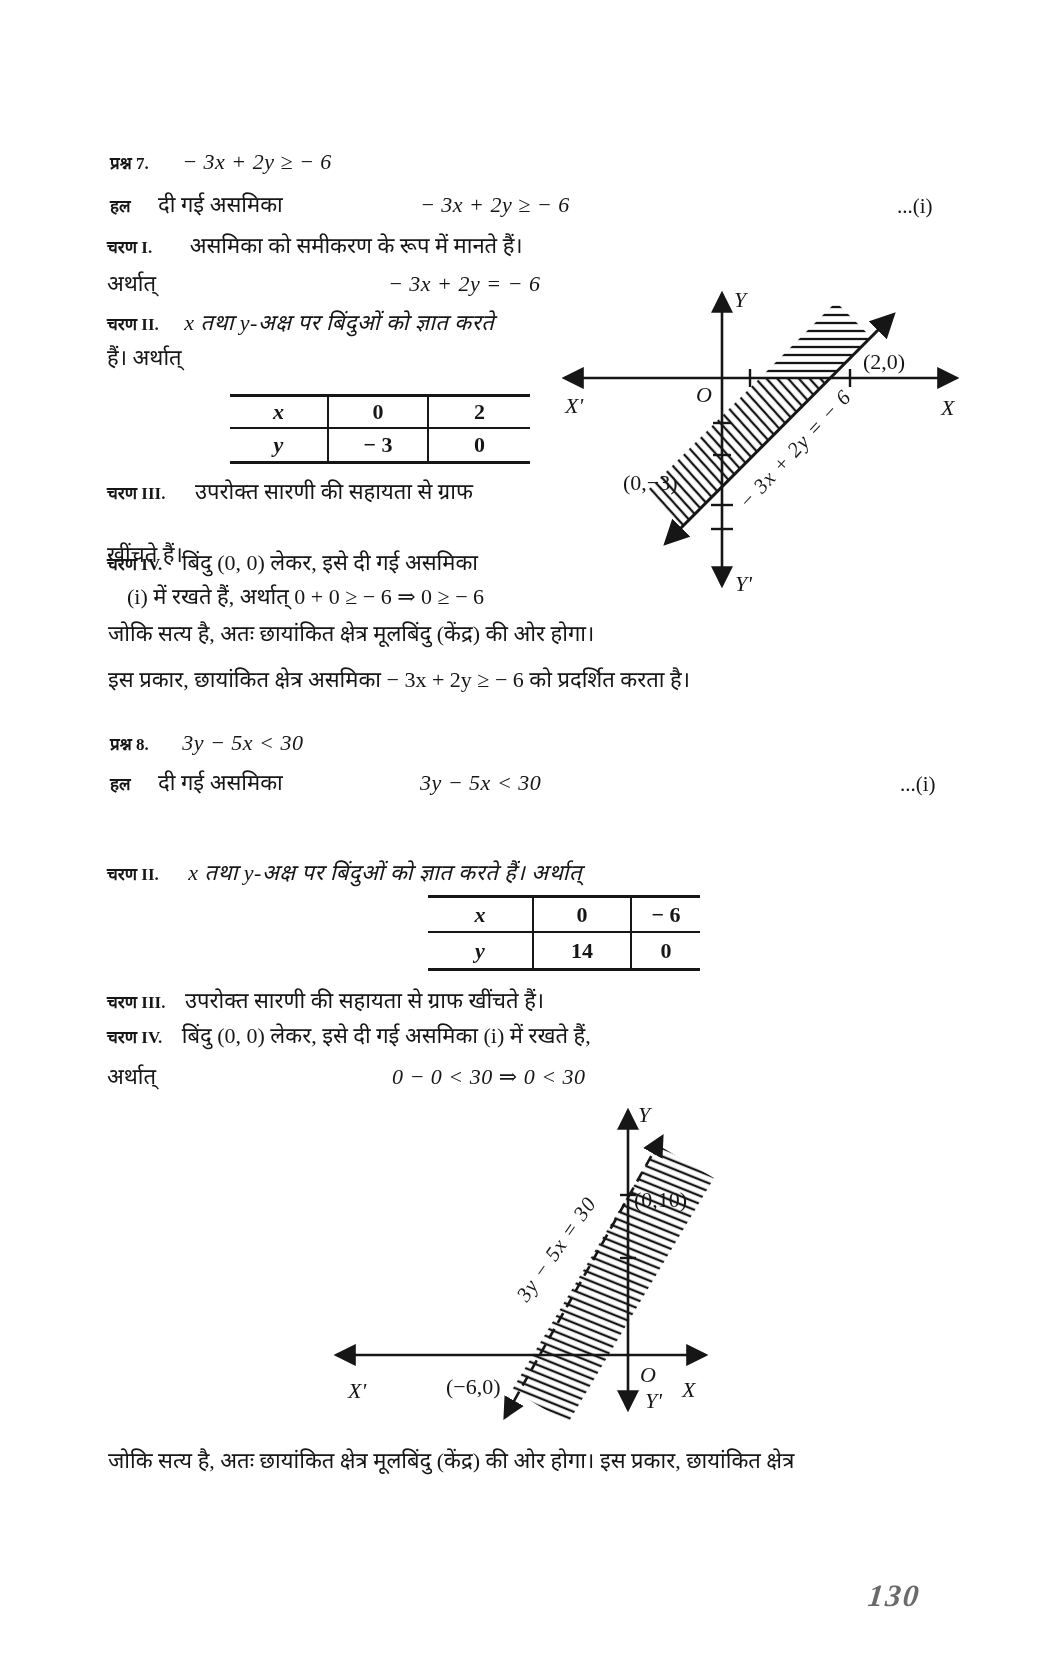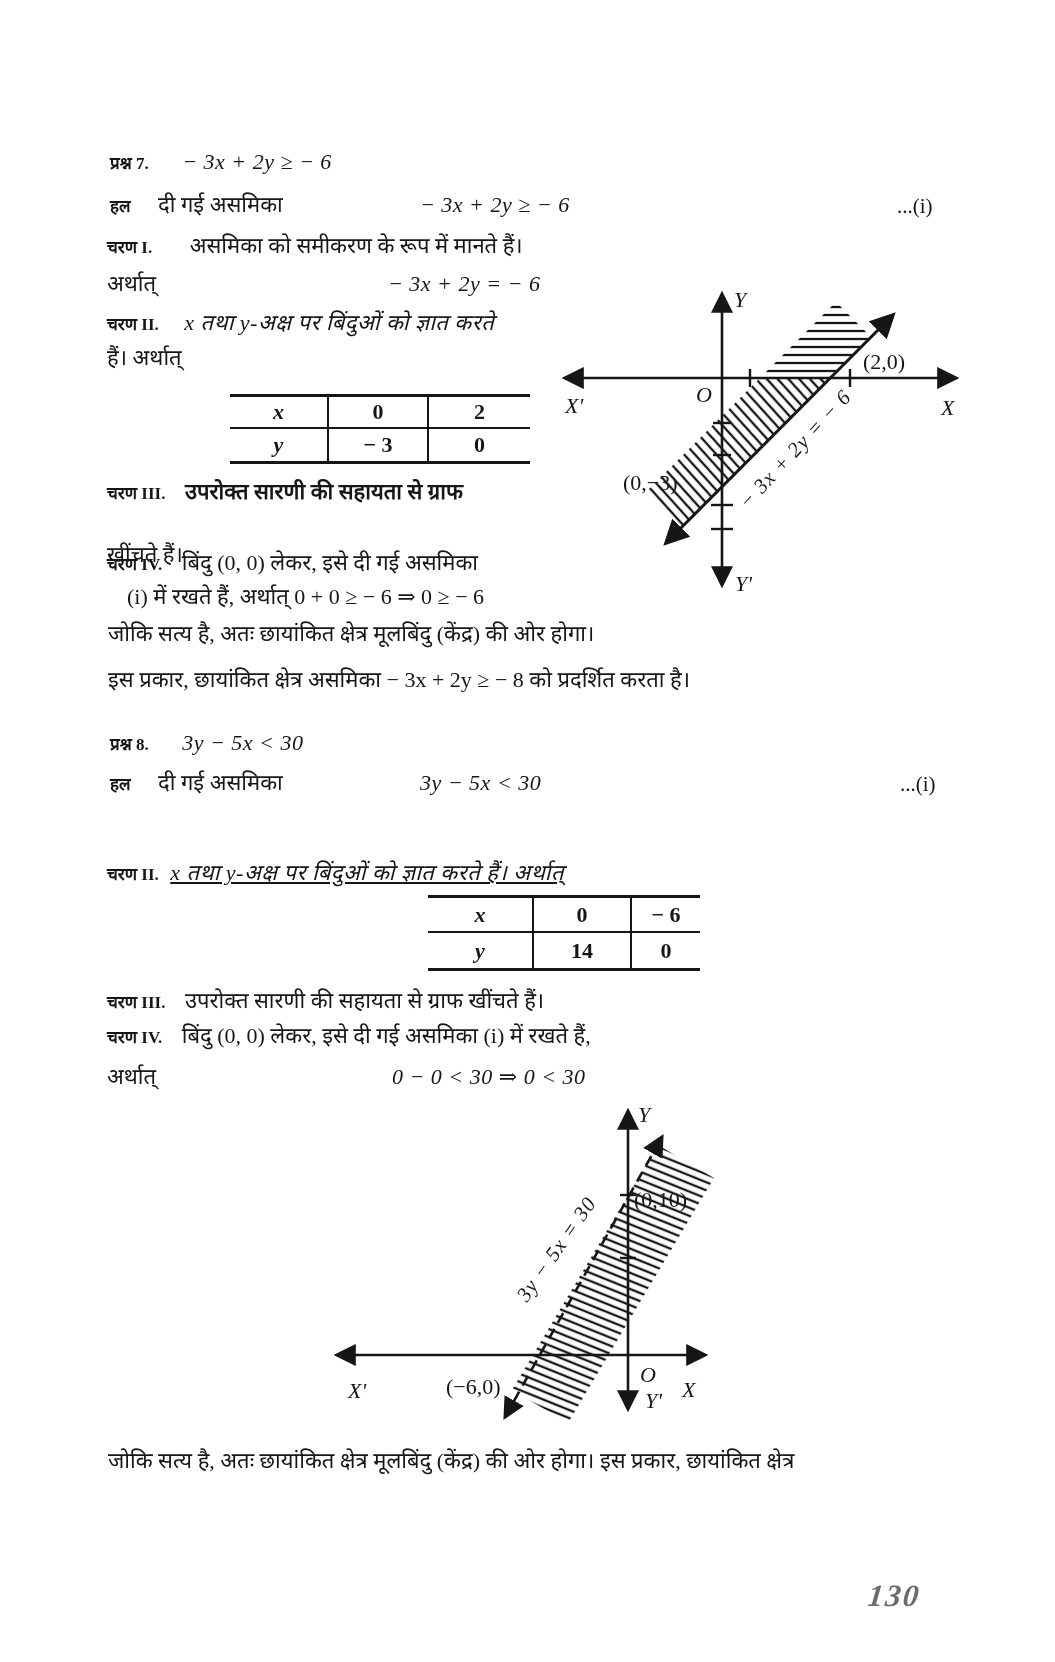--- a/index.html
+++ b/index.html
@@ -69,32 +69,32 @@
     <div class="c hd r1">x</div>
     <div class="c r1 v">0</div>
     <div class="c r1 v">2</div>
     <div class="c hd">y</div>
     <div class="c v">− 3</div>
     <div class="c v">0</div>
   </div>
 
   <div class="line" style="left:107px; top:478px;">
     <span class="bold big">चरण III.</span>
-    <span style="margin-left:14px;font-weight:bold;">उपरोक्त सारणी की सहायता से ग्राफ</span>
+    <span style="margin-left:24px;">उपरोक्त सारणी की सहायता से ग्राफ</span>
   </div>
   <div class="line" style="left:107px; top:541px;text-align:right;">खींचते हैं।</div>
 
   <div class="line" style="left:107px; top:549px;">
     <span class="bold big">चरण IV.</span>
     <span style="margin-left:14px;">बिंदु (0, 0) लेकर, इसे दी गई असमिका</span>
   </div>
   <div class="line" style="left:107px; top:583px;margin-left:20px;">(i) में रखते हैं, अर्थात्   0 + 0 ≥ − 6 ⇒ 0 ≥ − 6</div>
 
   <div class="line" style="left:108px; top:620px;">जोकि सत्य है, अतः छायांकित क्षेत्र मूलबिंदु (केंद्र) की ओर होगा।</div>
-  <div class="line" style="left:108px; top:666px;">इस प्रकार, छायांकित क्षेत्र असमिका − 3x + 2y ≥ − 8 को प्रदर्शित करता है।</div>
+  <div class="line" style="left:108px; top:666px;">इस प्रकार, छायांकित क्षेत्र असमिका − 3x + 2y ≥ − 6 को प्रदर्शित करता है।</div>
 
   <svg style="left:553px; top:255px;" width="432" height="365" viewBox="0 0 432 365">
     <defs>
       <marker id="ar1" viewBox="0 0 10 10" refX="8.5" refY="5" markerWidth="8.5" markerHeight="8.5" orient="auto-start-reverse">
         <path d="M0,0 L10,5 L0,10 z" fill="#161616"></path>
       </marker>
       <pattern id="p1h" width="8" height="8" patternUnits="userSpaceOnUse">
         <line x1="0" y1="4" x2="8" y2="4" stroke="#161616" stroke-width="2.3"></line>
       </pattern>
       <pattern id="p1d" width="8" height="8" patternUnits="userSpaceOnUse" patternTransform="rotate(48)">
@@ -135,21 +135,21 @@
   <div class="line" style="left:110px; top:769px;">
     <span class="bold big">हल</span>
     <span style="margin-left:22px;">दी गई असमिका</span>
   </div>
   <div class="line frm" style="left:420px; top:769px;">3y − 5x &lt; 30</div>
   <div class="line ref" style="left:900px; top:771px;">...(i)</div>
 
 
   <div class="line" style="left:107px; top:859px;">
     <span class="bold big">चरण II.</span>
-    <span class="frm" style="margin-left:6px;text-decoration:underline;">x तथा y-अक्ष पर बिंदुओं को ज्ञात करते हैं। अर्थात्</span>
+    <span class="frm" style="margin-left:24px;">x तथा y-अक्ष पर बिंदुओं को ज्ञात करते हैं। अर्थात्</span>
   </div>
 
   <div class="tbl" id="tbl2">
     <div class="c hd r1">x</div>
     <div class="c r1 v">0</div>
     <div class="c r1 v">− 6</div>
     <div class="c hd">y</div>
     <div class="c v">14</div>
     <div class="c v">0</div>
   </div>

